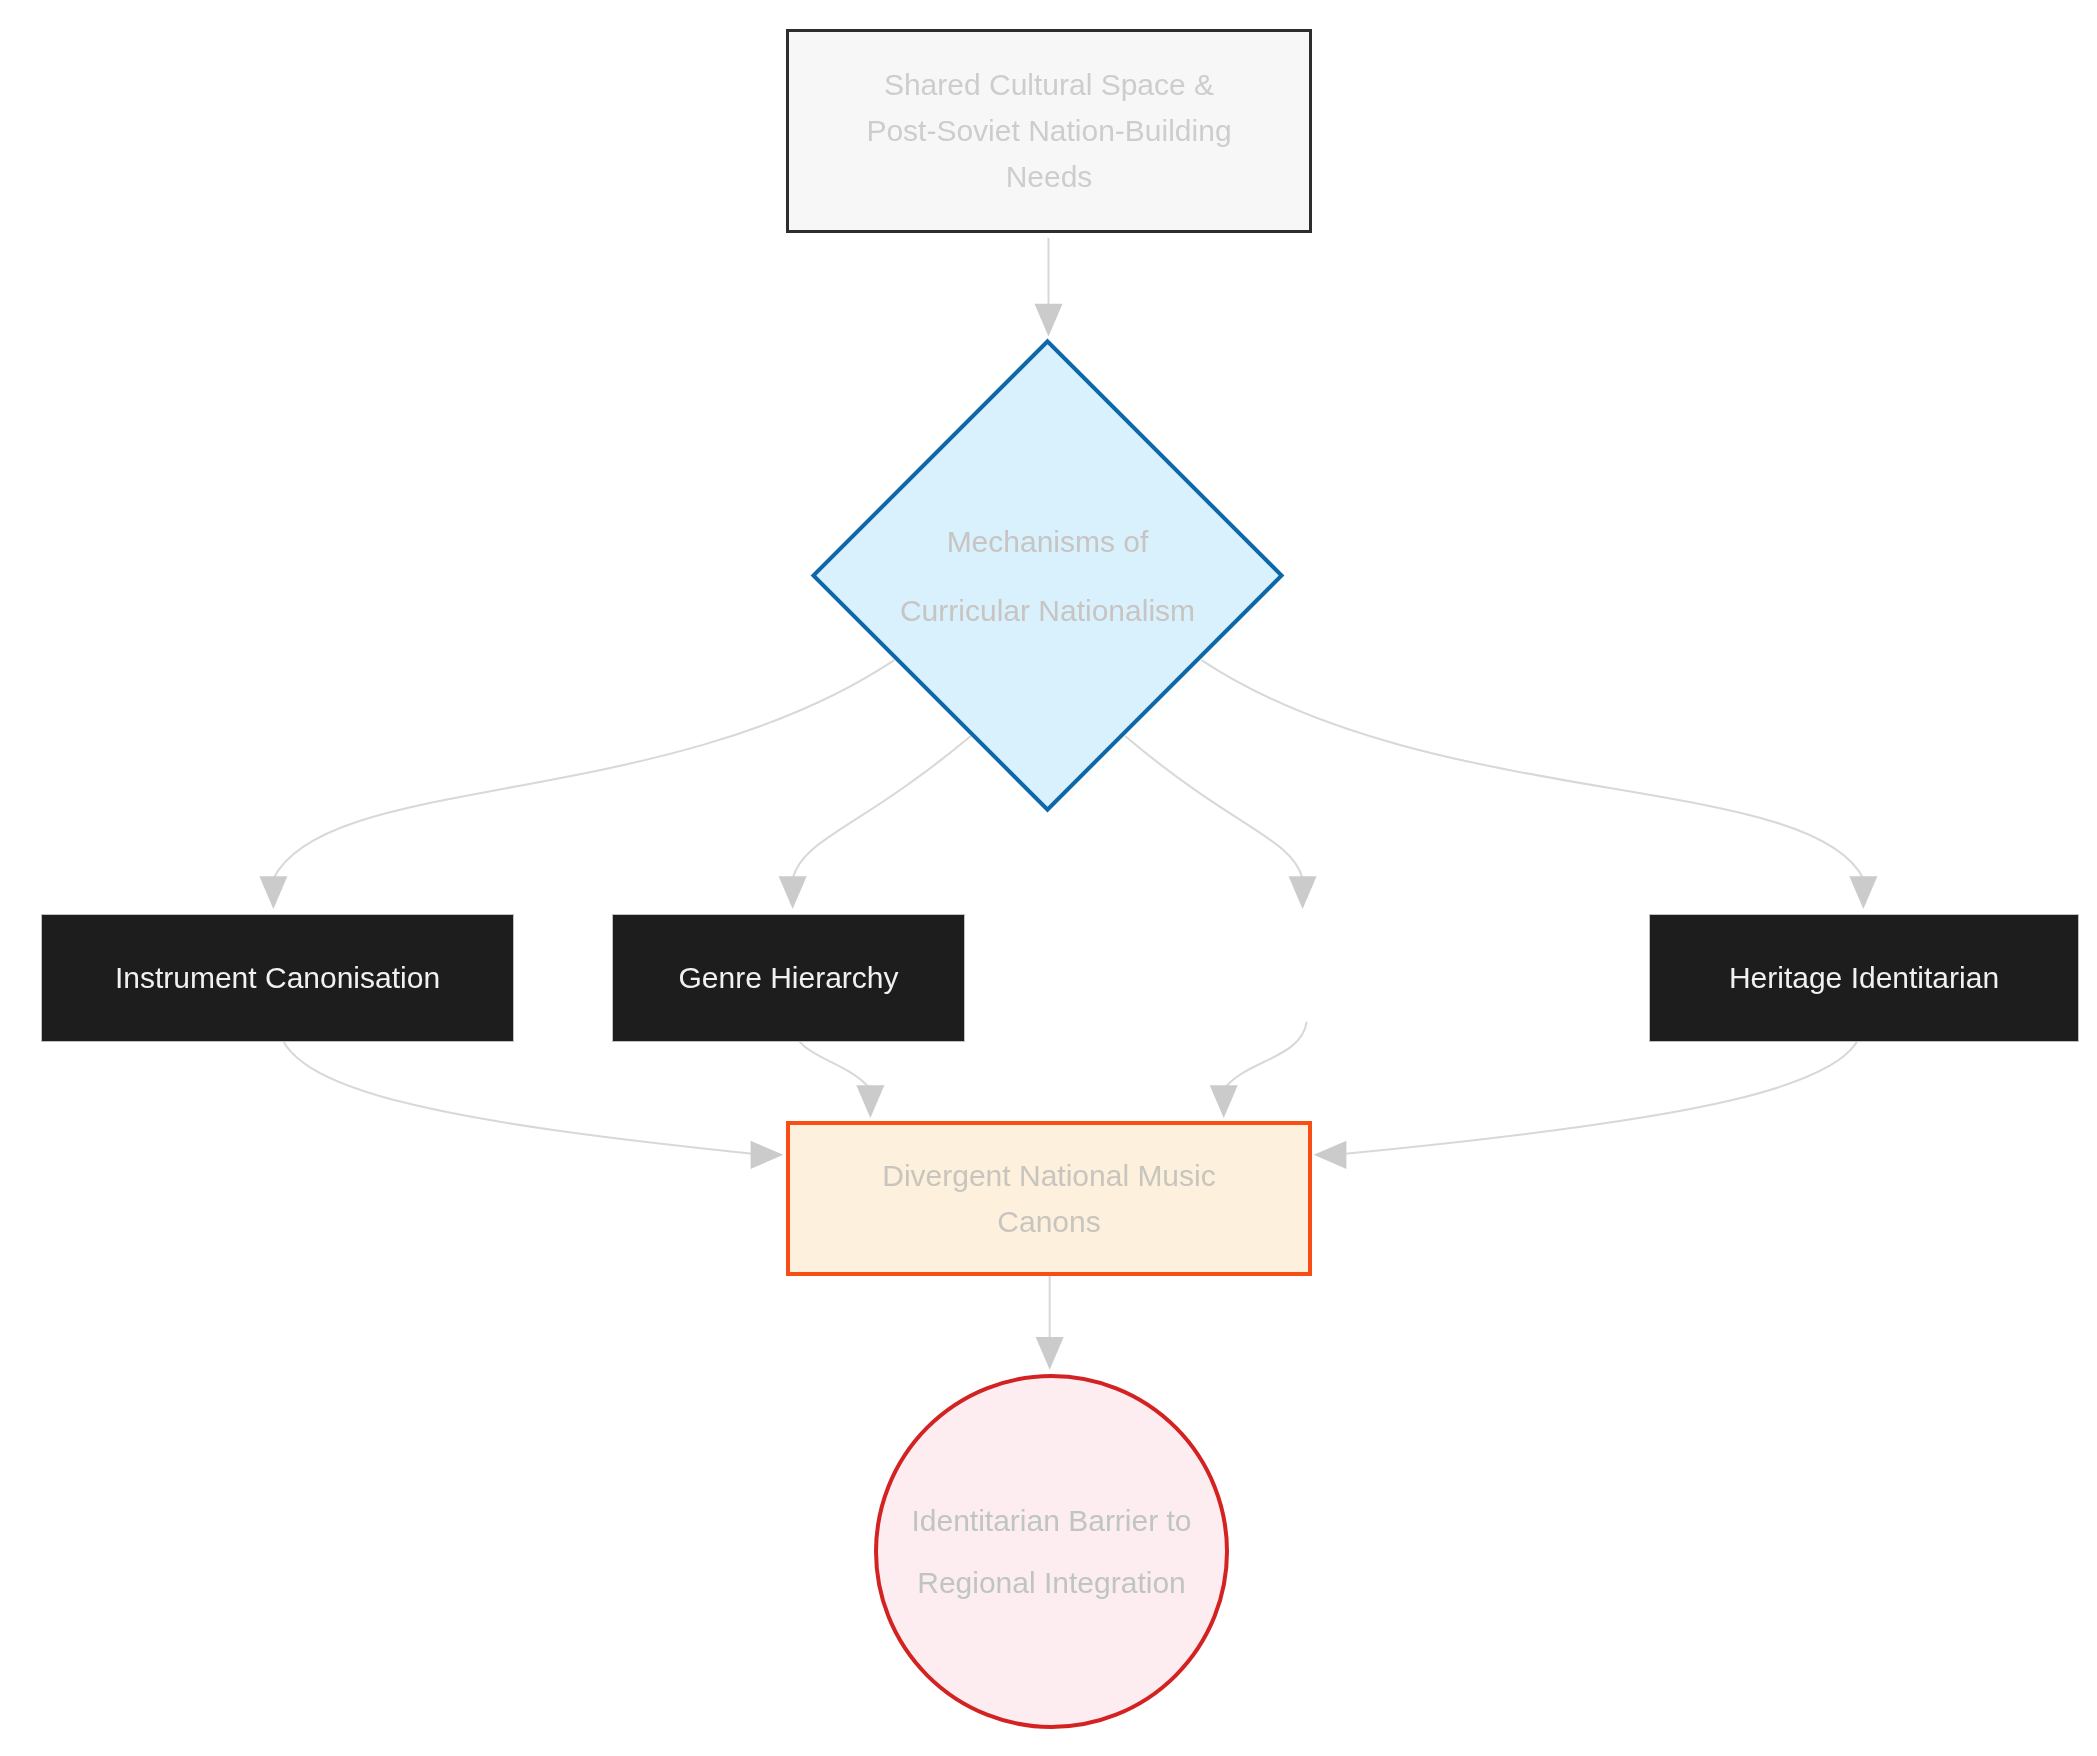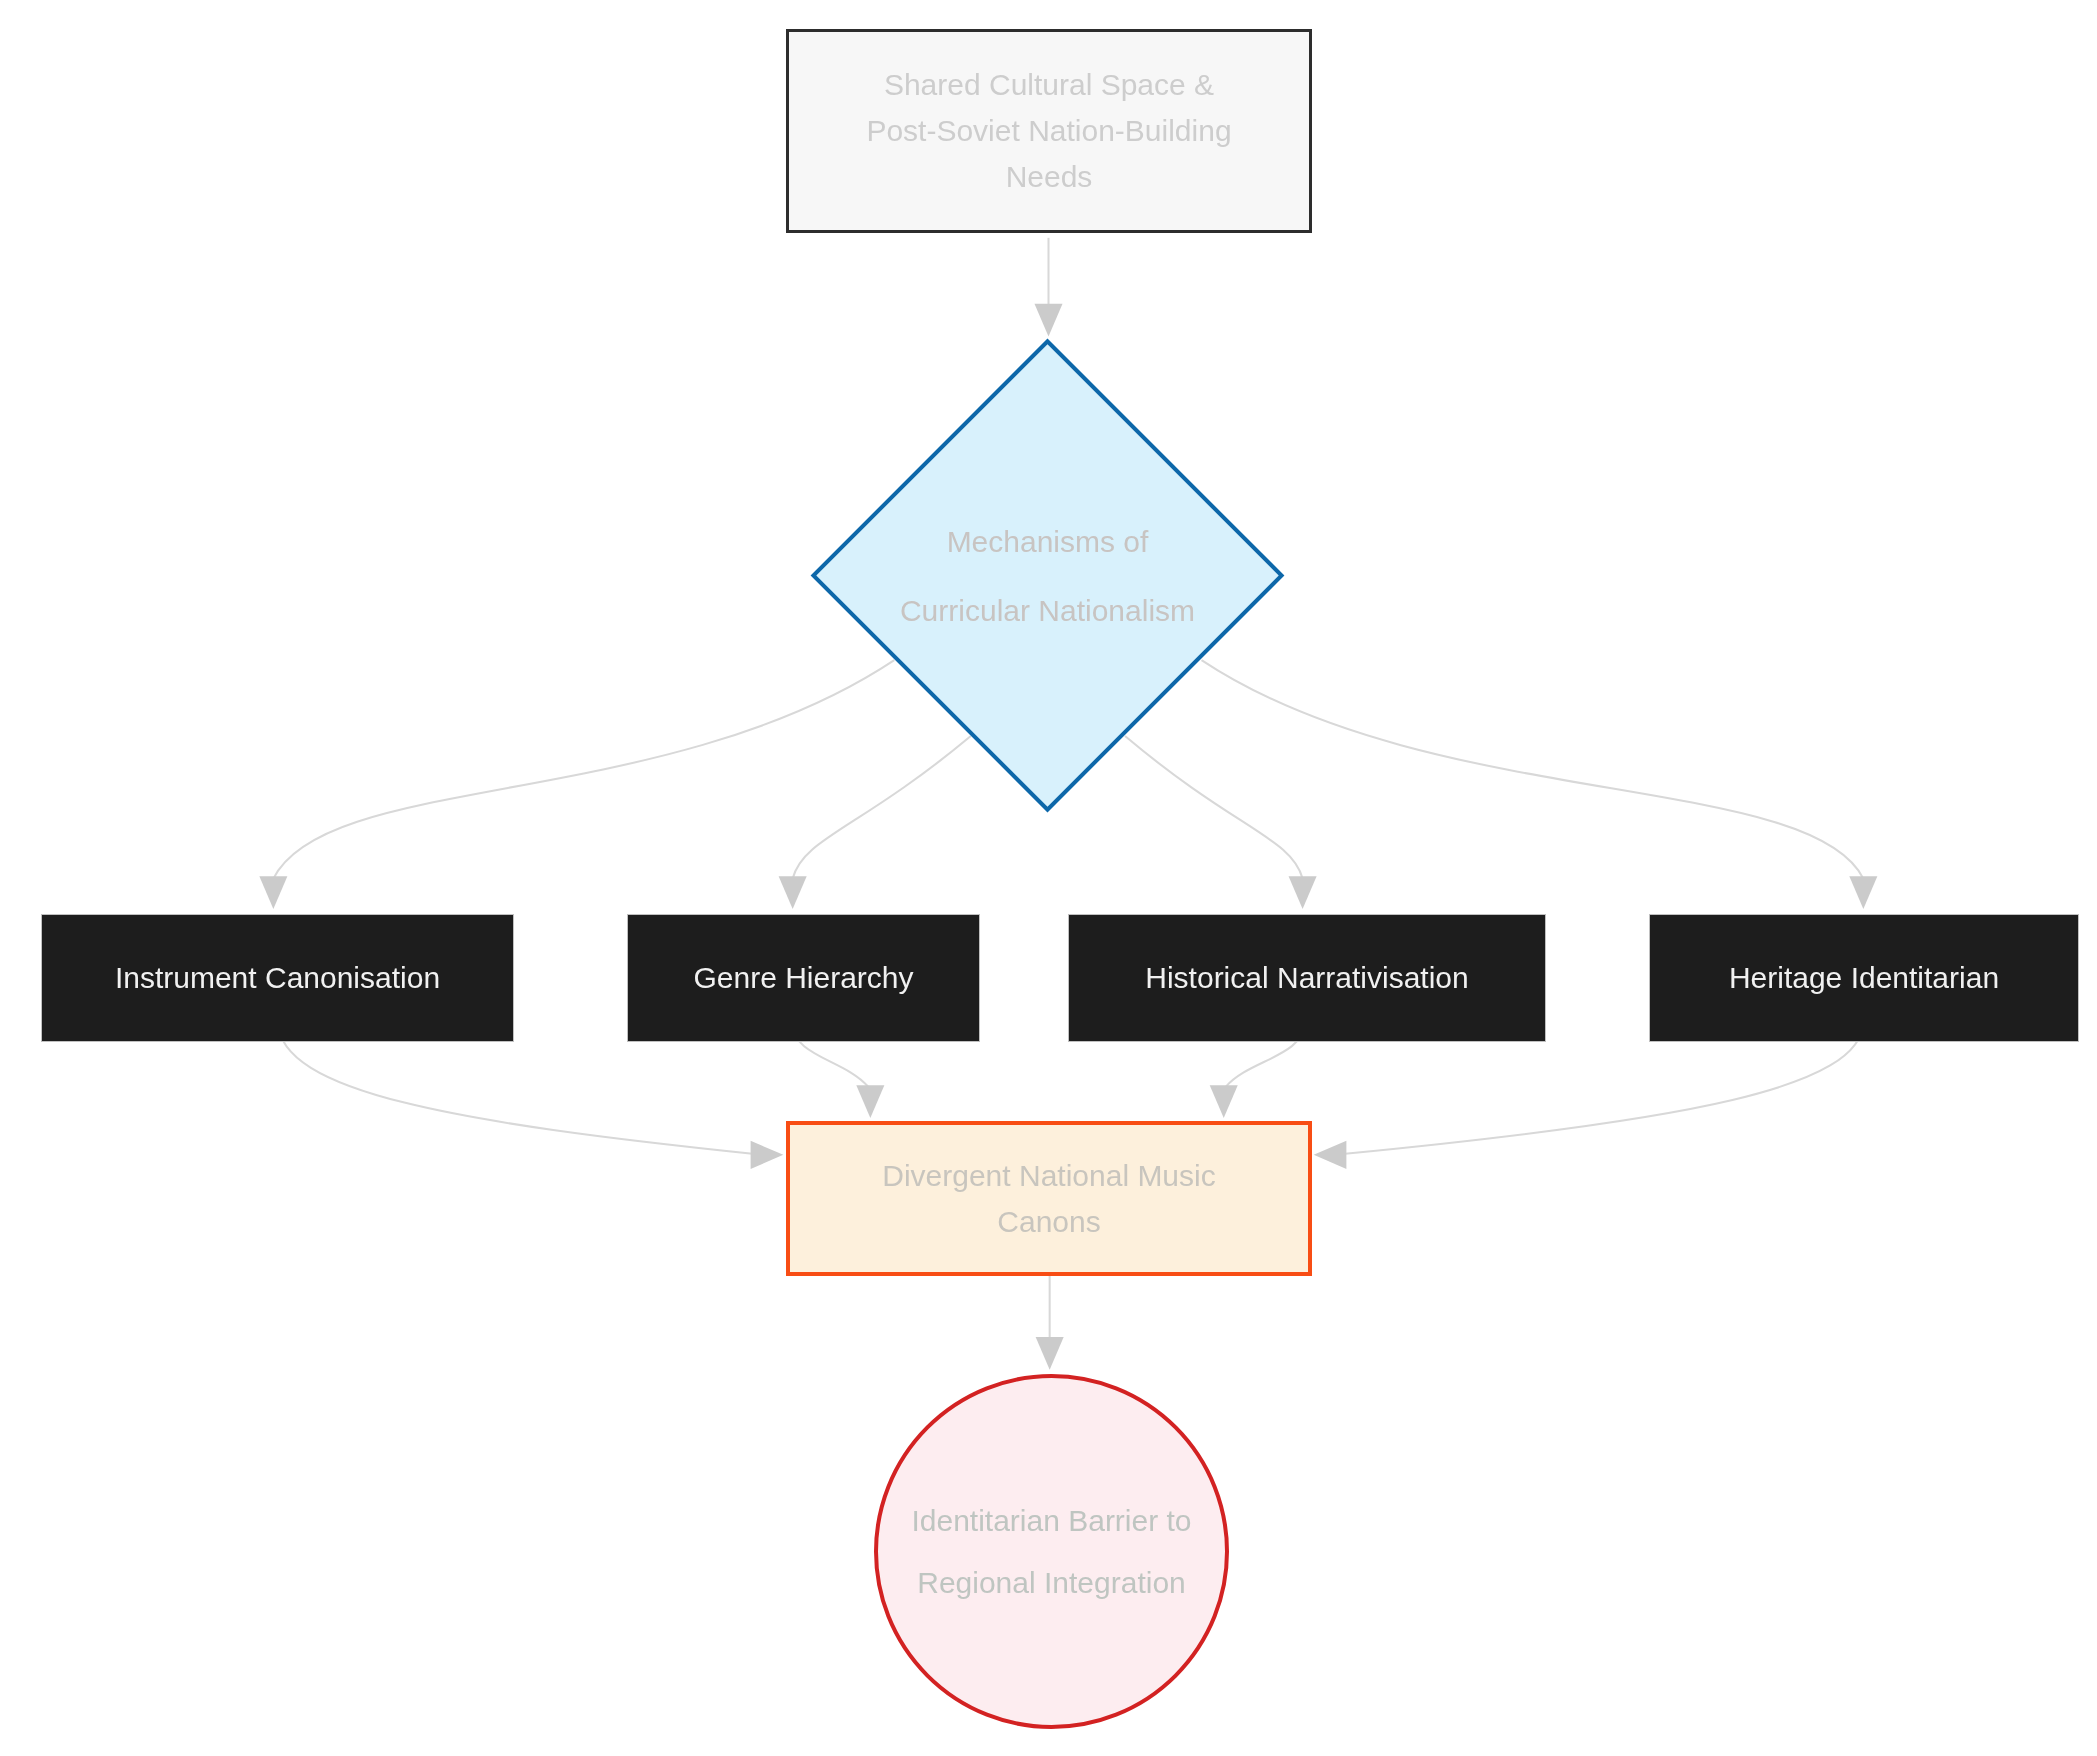--- a/index.html
+++ b/index.html
@@ -67,21 +67,21 @@
     gap: 23px;
   }
   .node-dark {
     top: 914px;
     height: 128px;
     background: #1d1d1d;
     border: 1.8px solid #c0c0c0;
     color: #f1f1f1;
   }
   .node-instrument { left: 41px;   width: 473px; }
-  .node-genre      { left: 612px; width: 353px; margin-left: 15px; }
+  .node-genre      { left: 612px; width: 353px; }
   .node-historical { left: 1068px; width: 478px; }
   .node-heritage   { left: 1649px; width: 430px; }
   .node-canons {
     left: 786px; top: 1121px;
     width: 526px; height: 155px;
     background: #fdf0dc;
     border: 4.7px solid #f84d14;
     color: #c8c5be;
   }
   .node-barrier {
@@ -144,23 +144,20 @@
     <span class="line">Mechanisms of</span>
     <span class="line">Curricular Nationalism</span>
   </div>
 
   <div class="node node-dark node-instrument">
     <span class="line">Instrument Canonisation</span>
   </div>
   <div class="node node-dark node-genre">
     <span class="line">Genre Hierarchy</span>
   </div>
-  <div class="node node-dark node-historical">
-    <span class="line">Historical Narrativisation</span>
-  </div>
   <div class="node node-dark node-heritage">
     <span class="line">Heritage Identitarian</span>
   </div>
 
   <div class="node node-canons">
     <span class="line">Divergent National Music</span>
     <span class="line">Canons</span>
   </div>
 
   <div class="node node-barrier">

